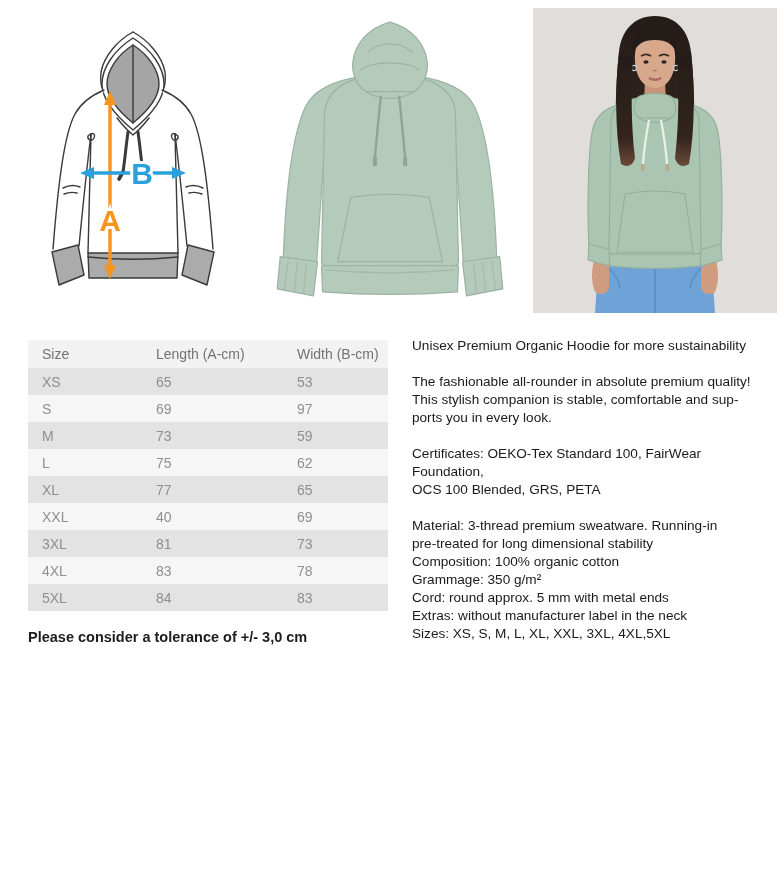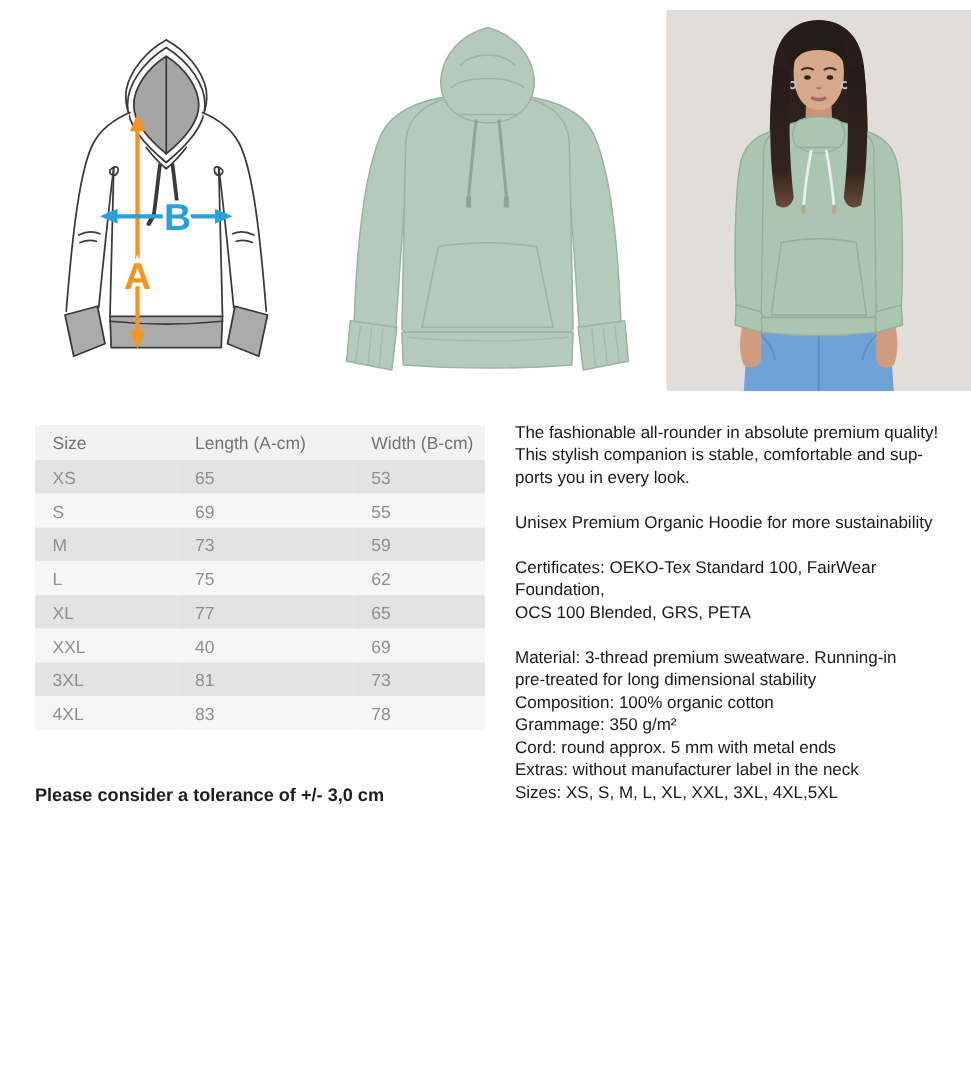--- a/index.html
+++ b/index.html
@@ -196,21 +196,21 @@
   </thead>
   <tbody>
     <tr>
       <td>XS</td>
       <td>65</td>
       <td>53</td>
     </tr>
     <tr>
       <td>S</td>
       <td>69</td>
-      <td>55</td>
+      <td>97</td>
     </tr>
     <tr>
       <td>M</td>
       <td>73</td>
       <td>59</td>
     </tr>
     <tr>
       <td>L</td>
       <td>75</td>
       <td>62</td>
@@ -228,30 +228,35 @@
     <tr>
       <td>3XL</td>
       <td>81</td>
       <td>73</td>
     </tr>
     <tr>
       <td>4XL</td>
       <td>83</td>
       <td>78</td>
     </tr>
+    <tr>
+      <td>5XL</td>
+      <td>84</td>
+      <td>83</td>
+    </tr>
   </tbody>
 </table>
 
 <div class="abs tolerance">Please consider a tolerance of +/- 3,0 cm</div>
 
 <div class="abs description">
+  <p class="para">Unisex Premium Organic Hoodie for more sustainability</p>
   <p class="para">The fashionable all-rounder in absolute premium quality!
 This stylish companion is stable, comfortable and sup-
 ports you in every look.</p>
-  <p class="para">Unisex Premium Organic Hoodie for more sustainability</p>
   <p class="para">Certificates: OEKO-Tex Standard 100, FairWear Foundation,
 OCS 100 Blended, GRS, PETA</p>
   <p class="para">Material: 3-thread premium sweatware. Running-in
 pre-treated for long dimensional stability
 Composition: 100% organic cotton
 Grammage: 350 g/m²
 Cord: round approx. 5 mm with metal ends
 Extras: without manufacturer label in the neck
 Sizes: XS, S, M, L, XL, XXL, 3XL, 4XL,5XL</p>
 </div>

